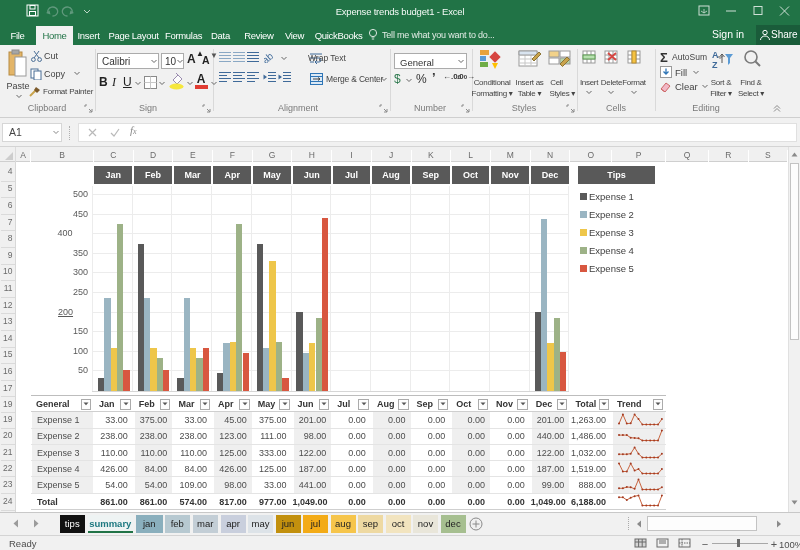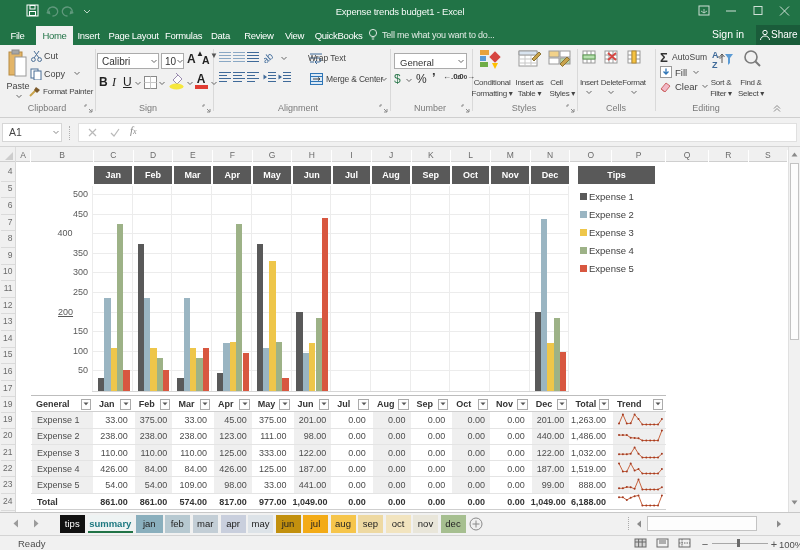--- a/index.html
+++ b/index.html
@@ -835,21 +835,21 @@
   </svg>
 <div class="ab" style="left:628px;top:517px;width:2px;height:13px;border-left:1px dotted #aaa;"></div>
 <svg class="ab" style="left:636px;top:520px" width="6" height="8" viewBox="0 0 6 8">
     <path d="M5 0.5 L1 4 L5 7.5z" fill="#8a8a8a"></path>
   </svg>
 <div class="ab" style="left:647px;top:516px;width:110px;height:15px;background:#fdfdfd;border:1px solid #c3c3c3;"></div>
 <svg class="ab" style="left:776px;top:520px" width="6" height="8" viewBox="0 0 6 8">
     <path d="M1 0.5 L5 4 L1 7.5z" fill="#8a8a8a"></path>
   </svg>
 <div class="ab" style="left:0;top:535px;width:800px;height:15px;background:#f1f1f1;border-top:1px solid #d4d4d4;"></div>
-<div class="ab" style="left:18px;top:538px;width:60px;height:11px;color:#4d4d4d;font-size:9.5px;">Ready</div>
+<div class="ab" style="left:9px;top:538px;width:60px;height:11px;color:#4d4d4d;font-size:9.5px;">Ready</div>
 <svg class="ab" style="left:634px;top:538px" width="60px" height="10" viewBox="0 0 60 10">
 <g stroke="#6a6a6a" fill="none">
 <rect x="1" y="1" width="11" height="8" fill="#d5d5d5"></rect>
       <path d="M1 4 h11 M4.6 1 v8 M8.2 1 v8"></path>
 <rect x="23" y="1" width="11" height="8"></rect>
       <path d="M25 3 h7 M25 5 h7"></path>
 <rect x="45" y="1" width="11" height="8"></rect>
       <path d="M48 1 v8 M45 5 h11" stroke-dasharray="1.5 1"></path>
 </g>
   </svg>

